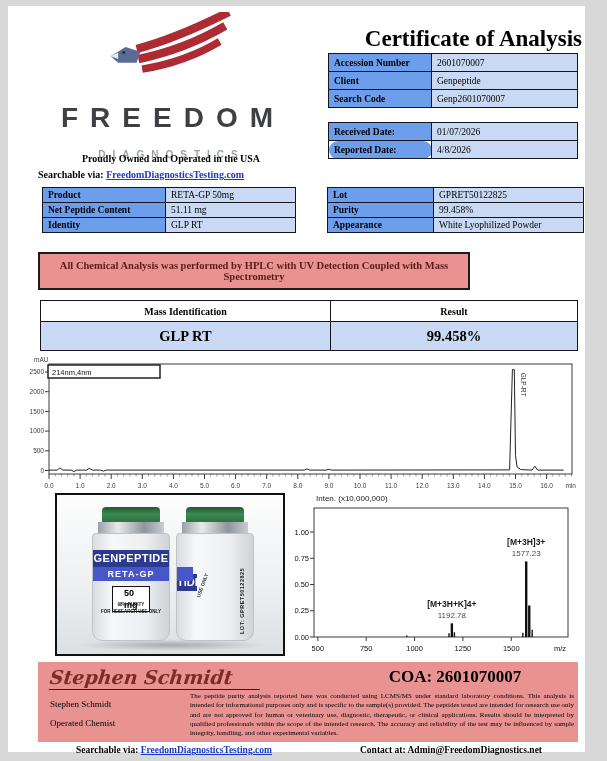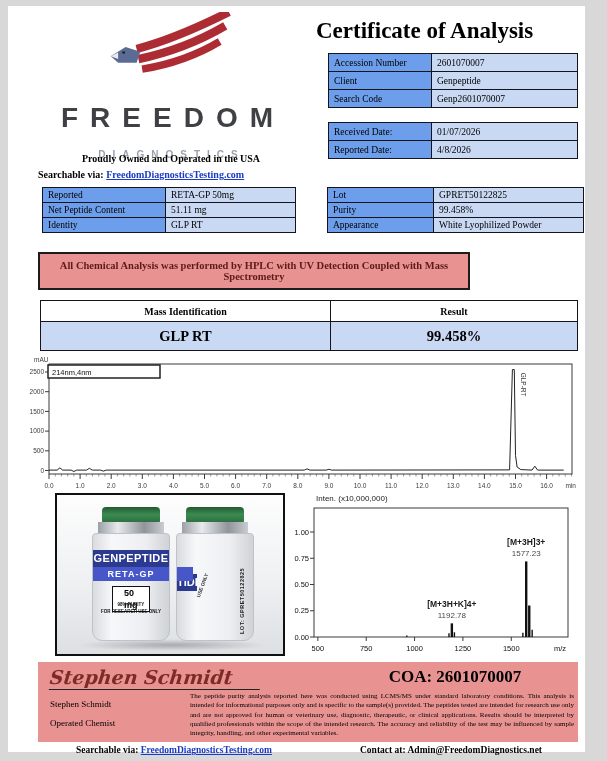--- a/index.html
+++ b/index.html
@@ -7,26 +7,26 @@
   .page{position:absolute;left:8px;top:6px;width:577px;height:746px;background:#ffffff;}
 
   
   .logo-block{position:absolute;left:30px;top:6px;width:260px;text-align:center;}
   .eagle{display:block;margin:0 auto;}
   .logo-text{font:bold 28px "Liberation Sans",sans-serif;color:#3f4044;letter-spacing:12px;margin-top:18px;padding-left:10px;}
   .logo-sub{font:bold 10px "Liberation Sans",sans-serif;color:#9aa0ac;letter-spacing:7px;margin-top:15px;padding-left:7px;}
   .tagline{position:absolute;left:30px;top:147px;width:266px;text-align:center;font:bold 10px "Liberation Serif",serif;color:#000;}
   .search-line{position:absolute;left:30px;top:163px;font:bold 10px "Liberation Serif",serif;color:#000;}
   a.lnk{color:#1a39c4;text-decoration:underline;font-weight:bold;}
-  .coa-title{position:absolute;left:308px;top:12px;width:266px;text-align:left;font:bold 23px "Liberation Serif",serif;color:#000;}
+  .coa-title{position:absolute;left:308px;top:20px;width:266px;text-align:right;font:bold 23px "Liberation Serif",serif;color:#000;}
 
   
   table.kv{border-collapse:collapse;table-layout:fixed;border:1.5px solid #14141c;}
   table.kv td{border:1px solid #14141c;font:9.5px "Liberation Serif",serif;padding:1px 5px;overflow:hidden;white-space:nowrap;}
-  table.kv td.lbl{background:#6d9eeb;font-weight:normal;}
+  table.kv td.lbl{background:#6d9eeb;font-weight:bold;}
   table.kv td.val{background:#c9d9f3;}
   .t-acc{position:absolute;left:320px;top:47px;width:250px;}
   .t-acc td{height:15px;}
   .t-dates{position:absolute;left:320px;top:116px;width:250px;}
   .t-dates td{height:15px;}
   .t-prod{position:absolute;left:34px;top:181px;width:254px;}
   .t-prod td{height:12px;}
   .t-lot{position:absolute;left:319px;top:181px;width:257px;}
   .t-lot td{height:12px;}
 
@@ -115,30 +115,30 @@
         </tr>
       </tbody>
     </table>
   <table class="kv t-dates">
       <tbody>
         <tr>
           <td class="lbl" style="width: 92px;">Received Date:</td>
           <td class="val">01/07/2026</td>
         </tr>
         <tr>
-          <td class="lbl" style="width: 92px;">Reported Date:</td>
+          <td class="lbl" style="width: 92px; border-radius: 9px;">Reported Date:</td>
           <td class="val">4/8/2026</td>
         </tr>
       </tbody>
     </table>
 
   <table class="kv t-prod">
       <tbody>
         <tr>
-          <td class="lbl" style="width: 112px;">Reported</td>
+          <td class="lbl" style="width: 112px;">Product</td>
           <td class="val">RETA-GP 50mg</td>
         </tr>
         <tr>
           <td class="lbl" style="width: 112px;">Net Peptide Content</td>
           <td class="val">51.11 mg</td>
         </tr>
         <tr>
           <td class="lbl" style="width: 112px;">Identity</td>
           <td class="val">GLP RT</td>
         </tr>

